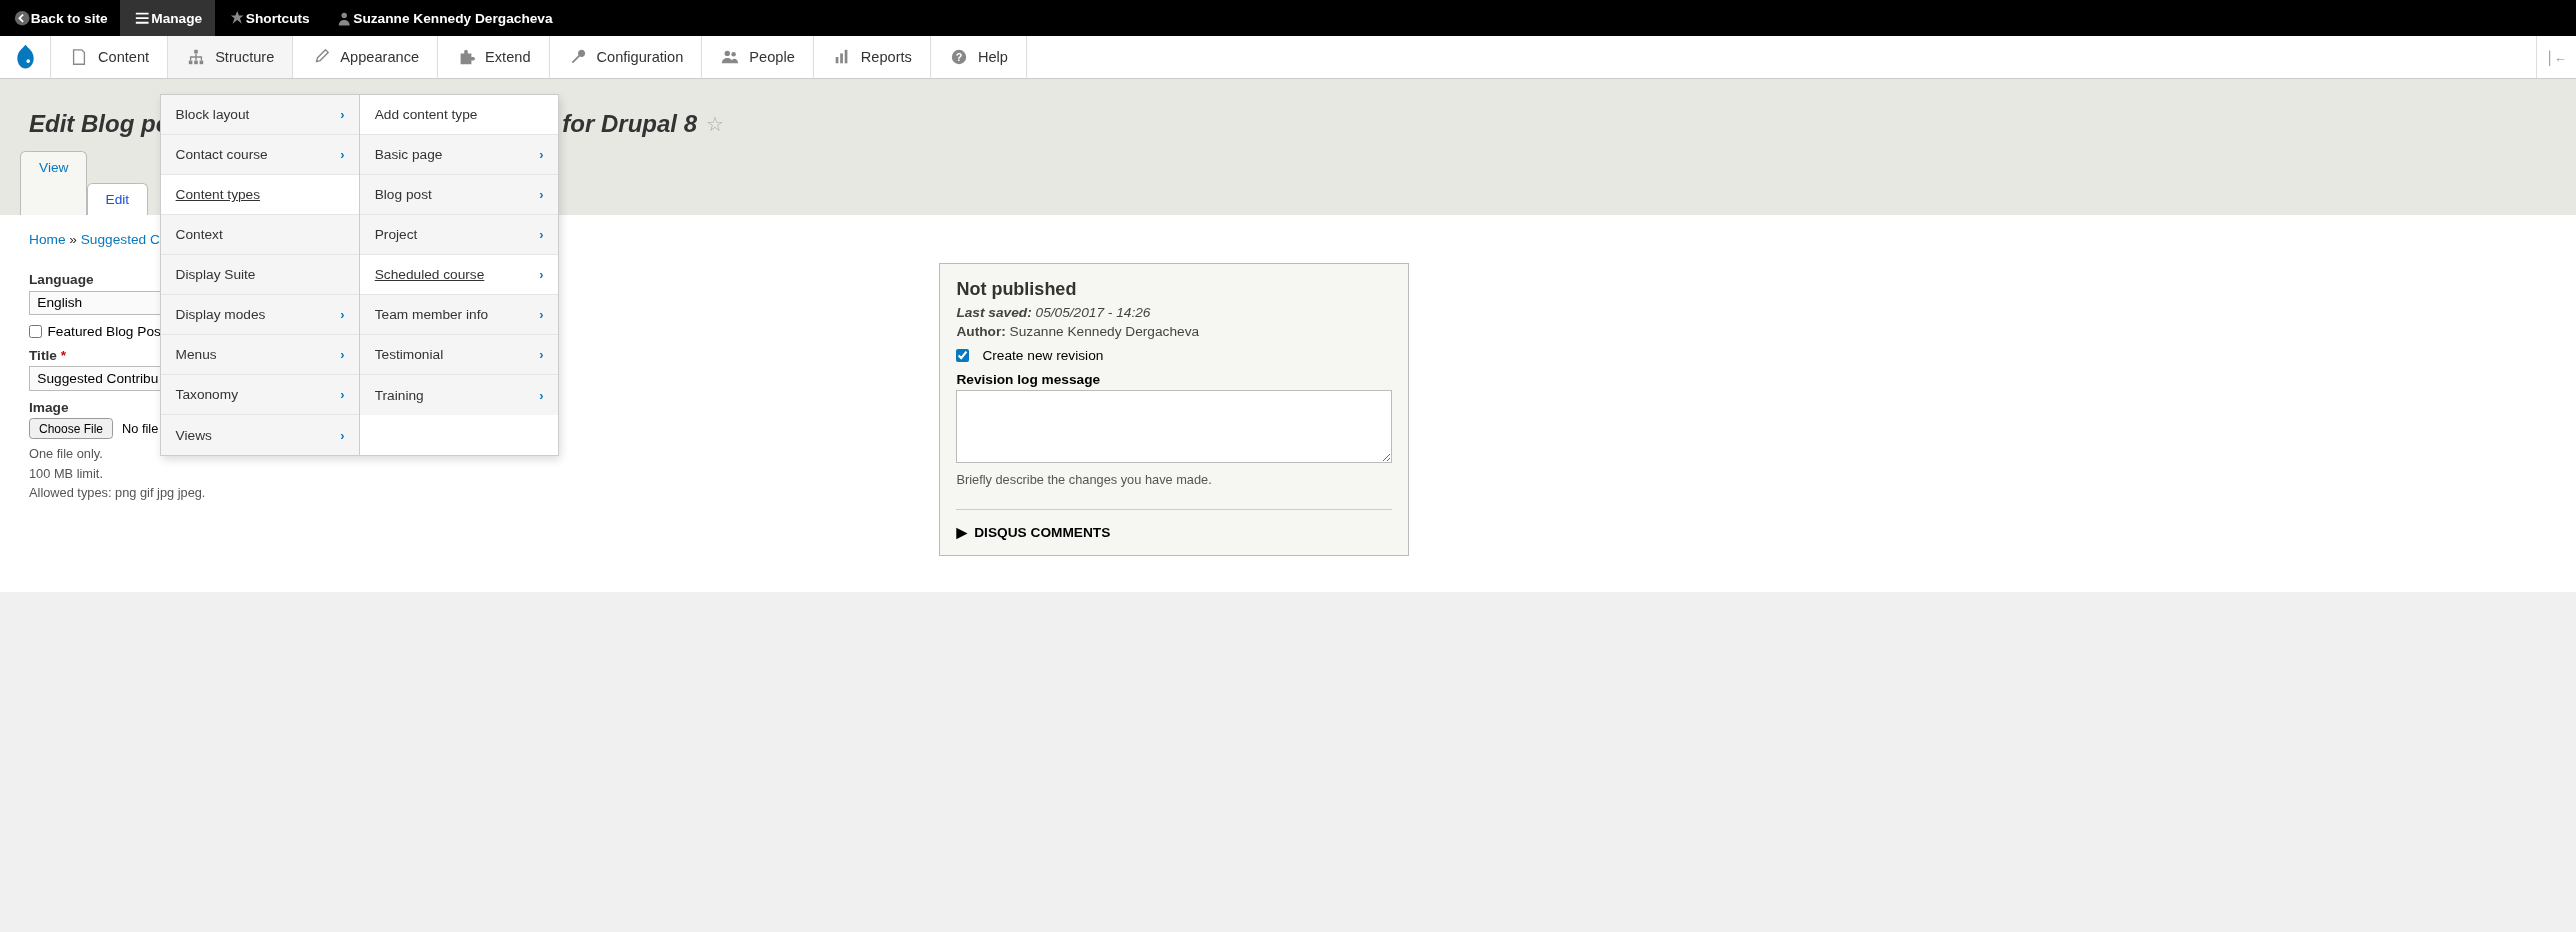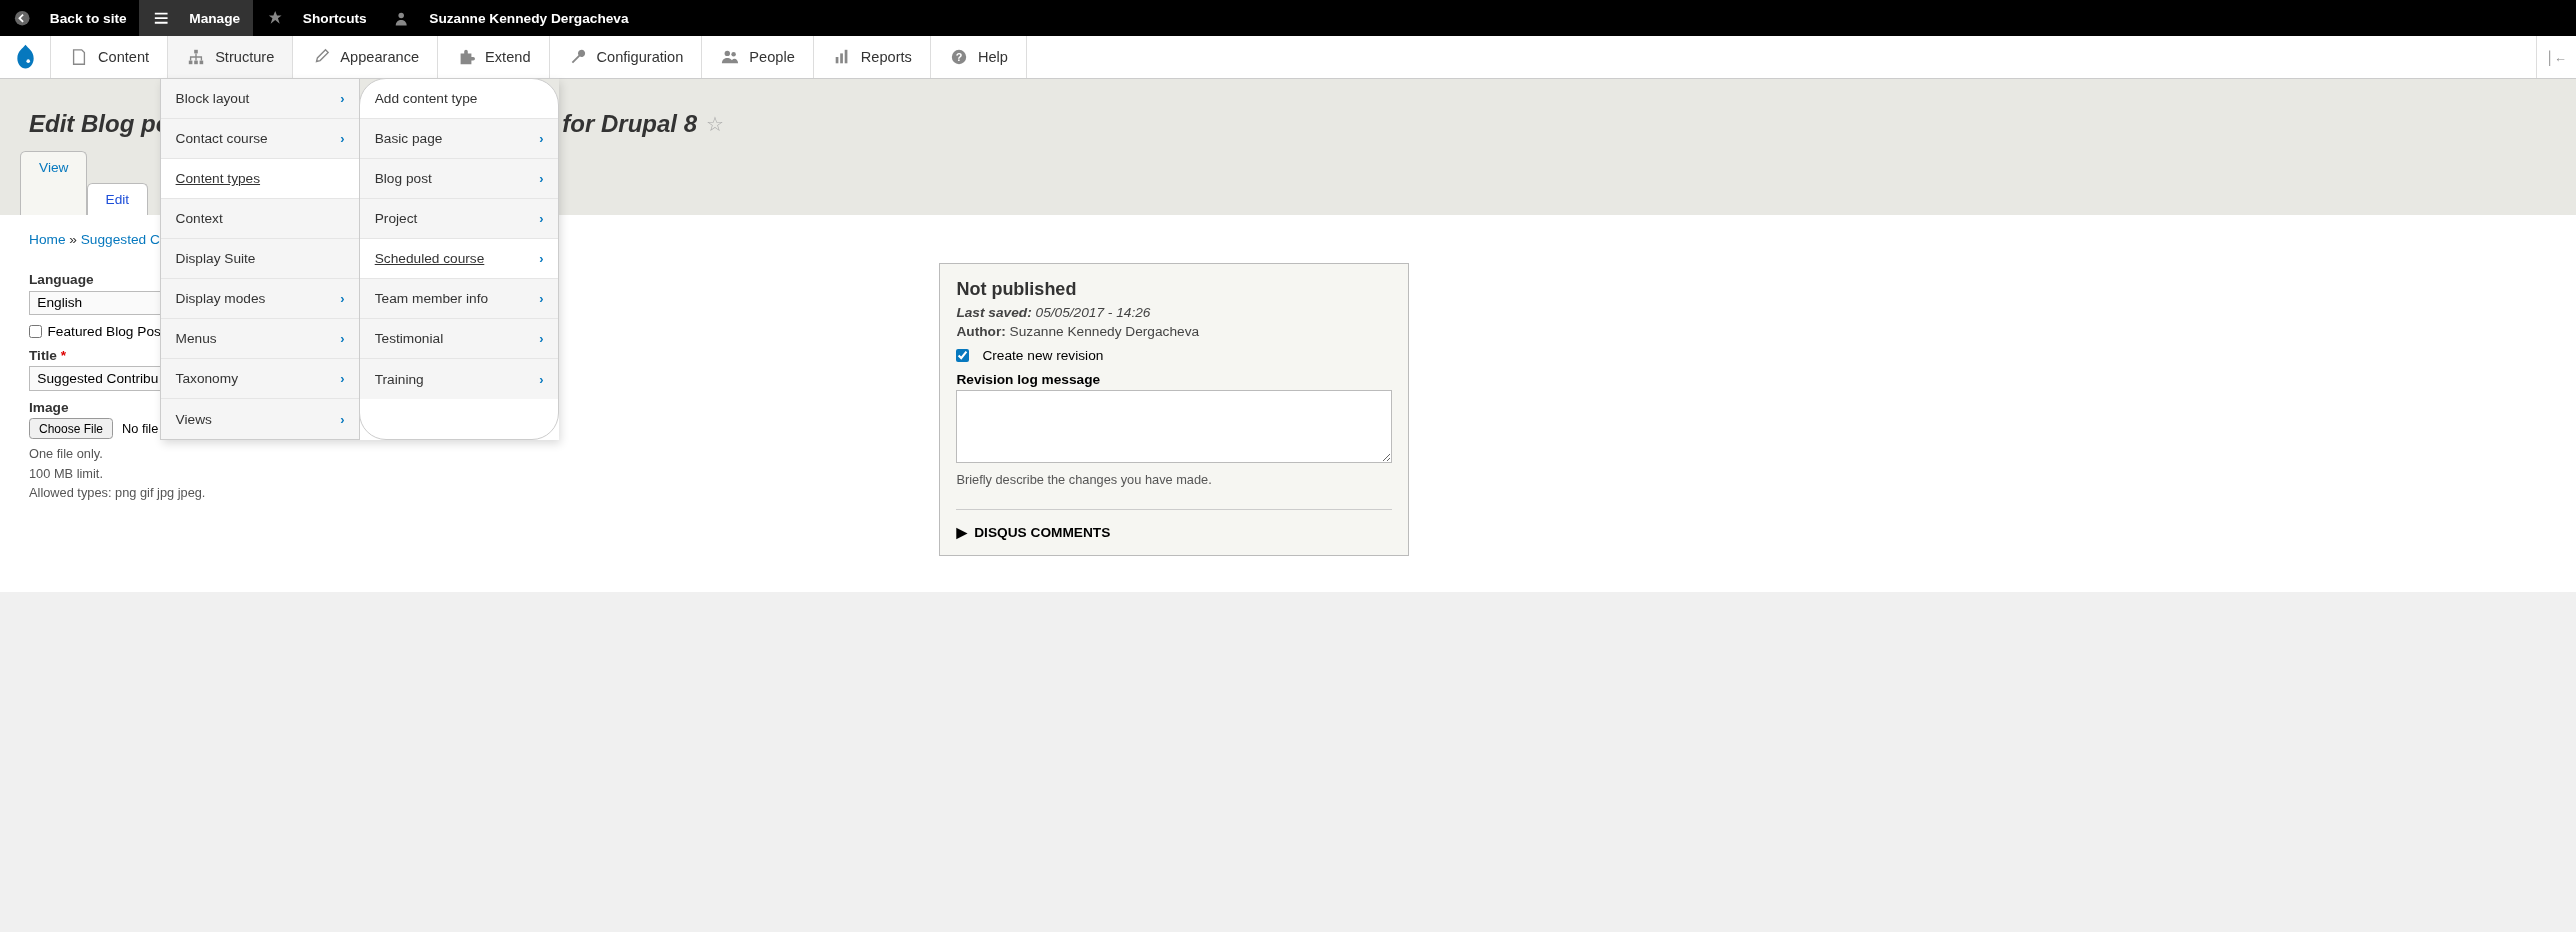--- a/index.html
+++ b/index.html
@@ -1,35 +1,35 @@
 <!DOCTYPE html>
 <html style="font-size:14.6px"><head>
 <meta charset="utf-8">
 <style>
 * { margin: 0; padding: 0; box-sizing: border-box; }
 body { font-family: "Lucida Grande", "Lucida Sans Unicode", Verdana, sans-serif; font-size: 12.8px; background: #f0f0f0; width: 2576px; height: 933px; overflow: hidden; }
 
 
 .topbar { background: #000; color: #fff; height: 36px; display: flex; align-items: center; font-size: 13.7px; font-weight: bold; }
-.topbar-item { display: flex; align-items: center; gap: 19px; padding: 0 12.8px; height: 100%; cursor: pointer; }
+.topbar-item { display: flex; align-items: center; gap: 0; padding: 0 12.8px; height: 100%; cursor: pointer; }
 .topbar-item.active { background: #333; }
 .topbar .ico { display: inline-flex; align-items: center; justify-content: center; width: 18px; height: 18px; }
 
 
 .adminbar { background: #fff; height: 43px; display: flex; align-items: stretch; border-bottom: 0.9px solid #ccc; position: relative; z-index: 100; }
 .drupal-logo { width: 51px; display: flex; align-items: center; justify-content: center; border-right: 0.9px solid #ddd; }
 .adminbar-item { display: flex; align-items: center; gap: 9px; padding: 0 18px; border-right: 0.9px solid #ddd; color: #333; font-size: 14.6px; cursor: pointer; position: relative; }
 .adminbar-item.hover { background: #f5f5f5; }
 .adminbar .ico { width: 20px; height: 20px; display: inline-flex; align-items: center; justify-content: center; }
 .adminbar-right { margin-left: auto; display: flex; align-items: center; padding: 0 9px; border-left: 0.9px solid #ddd; color: #888; }
 
 
-.dropdown { position: absolute; top: 78px; left: 160px; display: flex; z-index: 200; box-shadow: 1.8px 3.6px 9px rgba(0,0,0,0.15); }
+.dropdown { position: absolute; top: 94px; left: 160px; display: flex; z-index: 200; box-shadow: 1.8px 3.6px 9px rgba(0,0,0,0.15); }
 .menu-col { background: #fff; width: 200px; border: 0.9px solid #ccc; }
-.menu-col + .menu-col { margin-left: -0.9px; border-radius: 27px; }
+.menu-col + .menu-col { margin-left: -0.9px; }
 .menu-item { display: flex; align-items: center; justify-content: space-between; padding: 0 14.6px; height: 40px; font-size: 13.7px; color: #333; cursor: pointer; border-bottom: 0.9px solid #e5e5e5; }
 .menu-item:last-child { border-bottom: none; }
 .menu-item.alt { background: #f5f5f5; }
 .menu-item.hover { background: #fff; }
 .menu-item.hover .mlabel { text-decoration: underline; }
 .menu-item .chev { color: #0678be; font-size: 12.8px; font-weight: bold; }
 
 
 .page { padding: 0; background: #e8e8e3; position: relative; z-index: 1; }
 .page-title-row { display: flex; align-items: center; gap: 9px; padding: 31px 29px 12.8px; }

